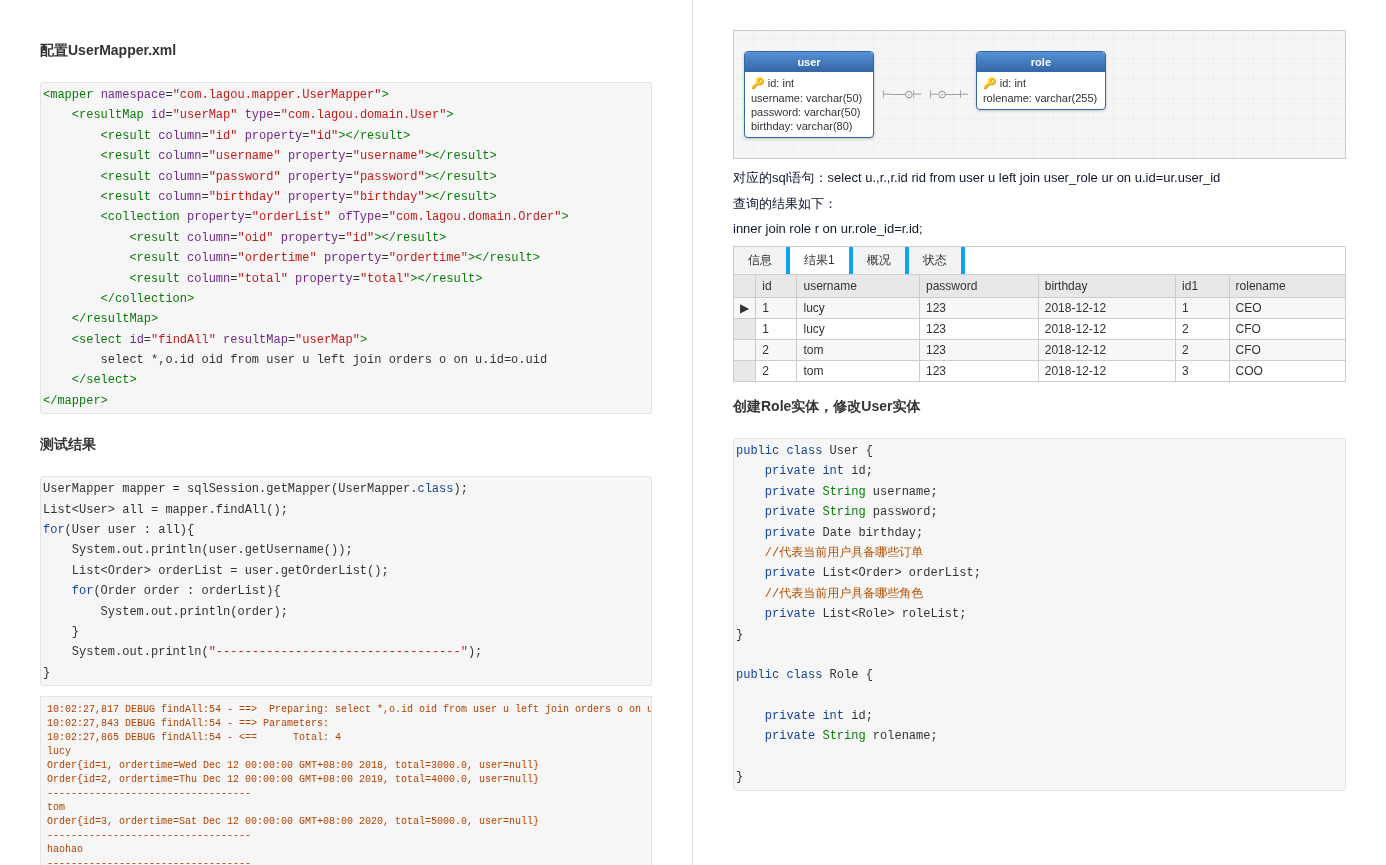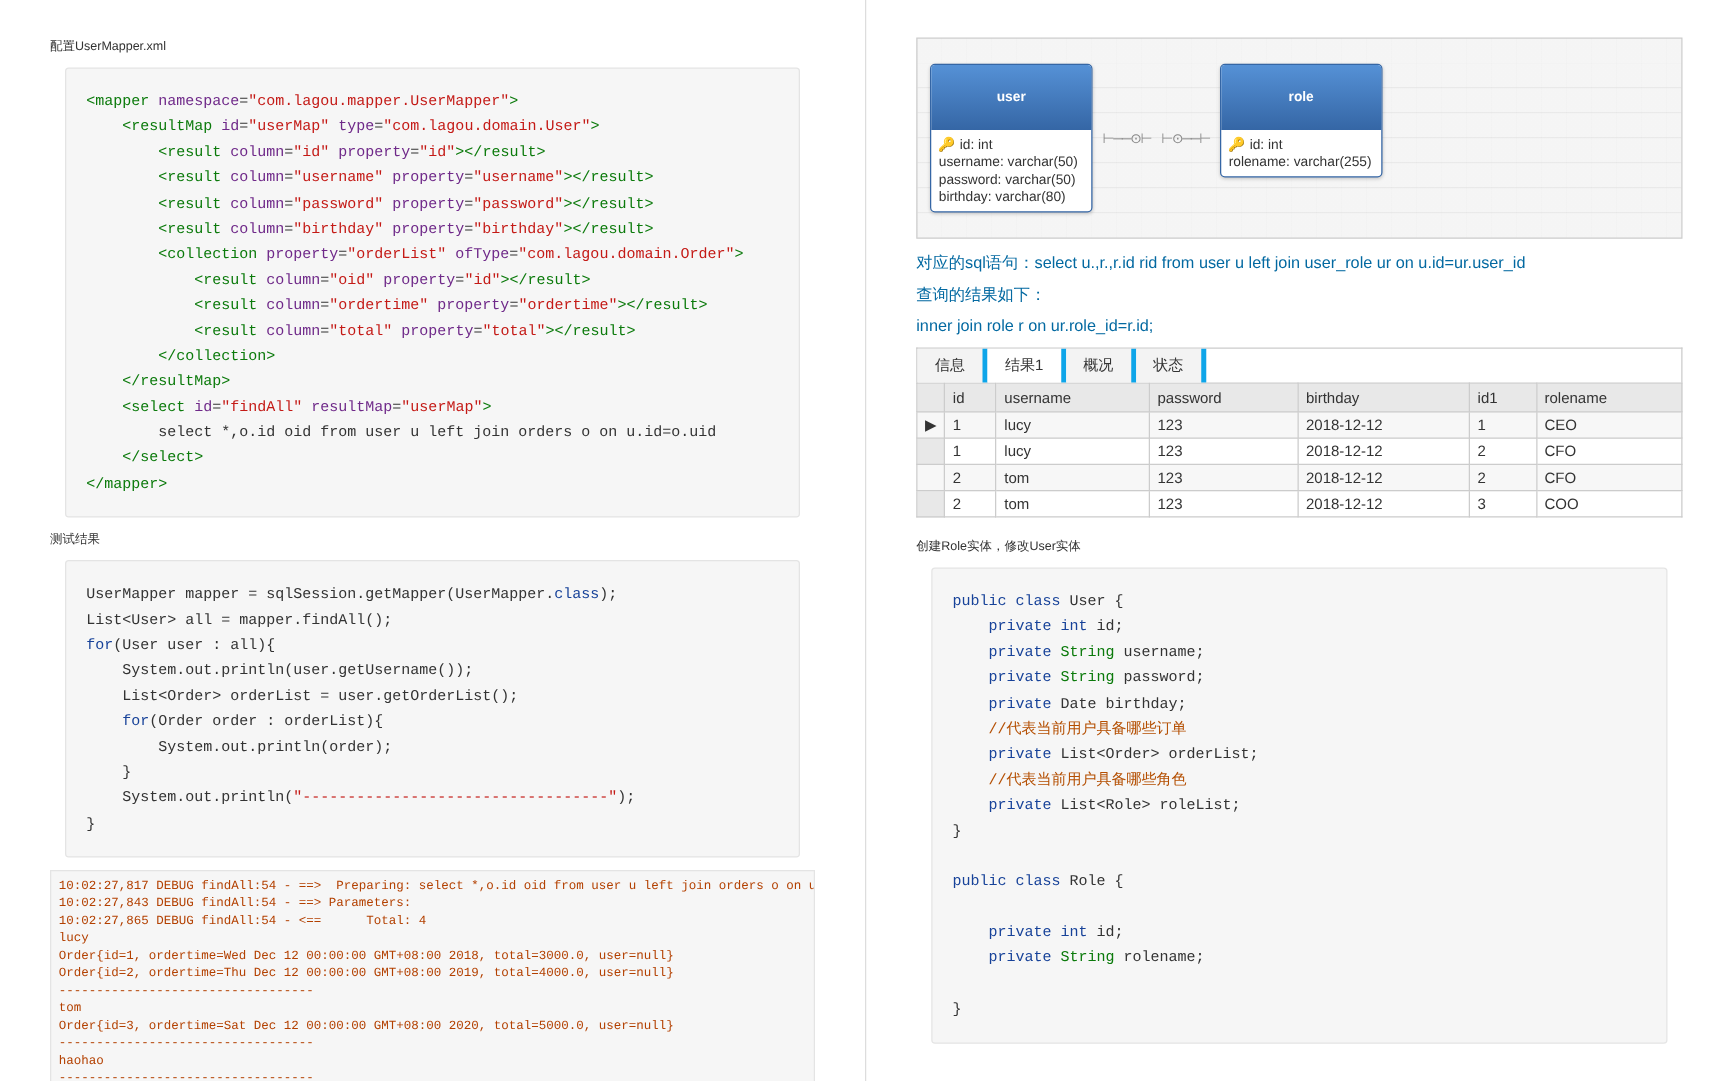--- a/index.html
+++ b/index.html
@@ -1,32 +1,32 @@
 <!DOCTYPE html>
 <html><head>
 <meta charset="utf-8">
 <style>
 *{box-sizing:border-box;margin:0;padding:0}
 body{font-family:-apple-system,BlinkMacSystemFont,"Segoe UI","Microsoft YaHei",sans-serif;font-size:14px;color:#333;background:#fff}
 .page{display:flex;width:1386px;height:865px}
 .col{padding:20px 40px;overflow:hidden}
 .col-left{width:693px;border-right:1px solid #ddd}
 .col-right{width:693px}
-h4{font-size:10px;font-weight:normal;margin:10px 0}
-p{font-size:13px;margin:8px 0;color:#0369a1}
-.codebox{background:#f6f6f6;border:1px solid #e4e4e4;border-radius:3px;padding:16px;margin:10px 12px;font-family:"Courier New",Consolas,monospace;font-size:12px;line-height:1.7;white-space:pre;overflow:hidden}
+h4{font-size:14px;font-weight:bold;margin:22px 0}
+p{font-size:13px;margin:8px 0;color:#0f172a}
+.codebox{background:#f6f6f6;border:1px solid #e4e4e4;border-radius:3px;padding:2px;margin:10px 0;font-family:"Courier New",Consolas,monospace;font-size:12px;line-height:1.7;white-space:pre;overflow:hidden}
 .kw{color:#0b7a0b}
 .attr{color:#6f2989}
 .str{color:#c41a16}
 .cls{color:#174299}
 .cmt{color:#b44e00}
 .console{background:#f6f6f6;border:1px solid #e4e4e4;padding:6px;margin:10px 0;font-family:"Courier New",Consolas,monospace;font-size:10px;line-height:1.4;color:#b34000;white-space:pre;overflow:hidden}
 .erd{border:1px solid #ccc;padding:20px 10px;margin:10px 0;background:repeating-linear-gradient(0deg,#fafafa,#fafafa 19px,#eee 20px),repeating-linear-gradient(90deg,#fafafa,#fafafa 19px,#eee 20px);background-blend-mode:multiply;display:flex;align-items:flex-start;gap:8px;position:relative}
 .entity{background:#fff;border:1px solid #3566a5;border-radius:4px;box-shadow:0 1px 3px rgba(0,0,0,0.2);font-size:11px;min-width:130px}
-.entity-head{background:linear-gradient(#5591d6,#3566a5);color:#fff;text-align:center;font-weight:bold;padding:20px;border-radius:3px 3px 0 0}
+.entity-head{background:linear-gradient(#5591d6,#3566a5);color:#fff;text-align:center;font-weight:bold;padding:4px;border-radius:3px 3px 0 0}
 .entity-body{padding:4px 6px}
 .entity-body div{padding:1px 0}
 .key{color:#b58900}
 .conn{font-size:11px;color:#888;align-self:center;letter-spacing:-1px}
 .result-tabs{display:flex;border:1px solid #ccc;border-bottom:none;font-size:12px;margin-top:10px}
 .result-tab{padding:5px 14px;border-right:4px solid #0ea5e9;background:#f3f3f3}
 .result-tab.active{background:#fff;font-weight:normal}
 .rtable{width:100%;border-collapse:collapse;font-size:12px;border:1px solid #ccc}
 .rtable th{background:#e8e8e8;border:1px solid #ccc;padding:4px 6px;text-align:left;font-weight:normal}
 .rtable td{border:1px solid #ccc;padding:3px 6px}

